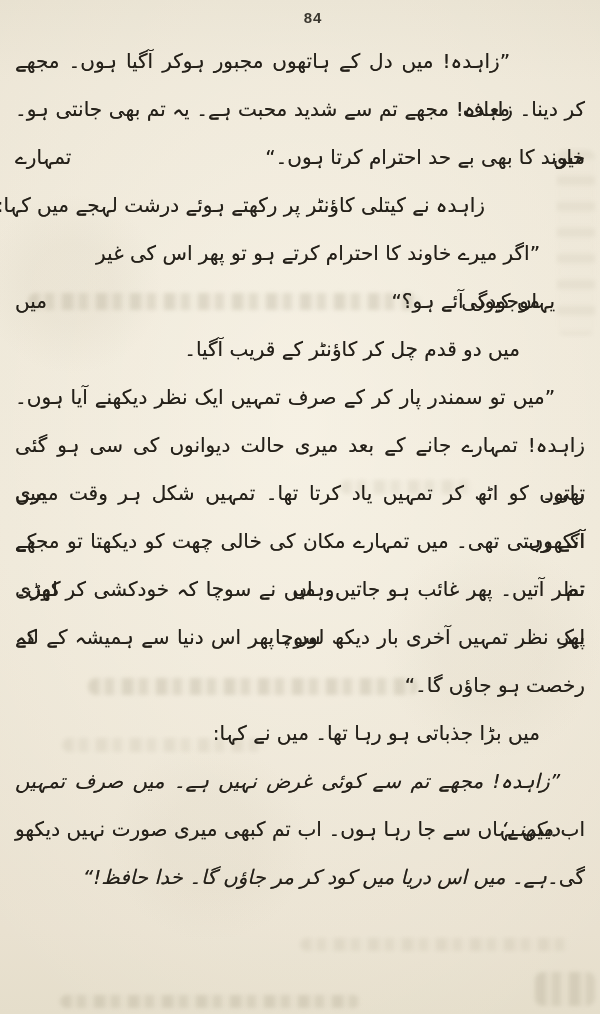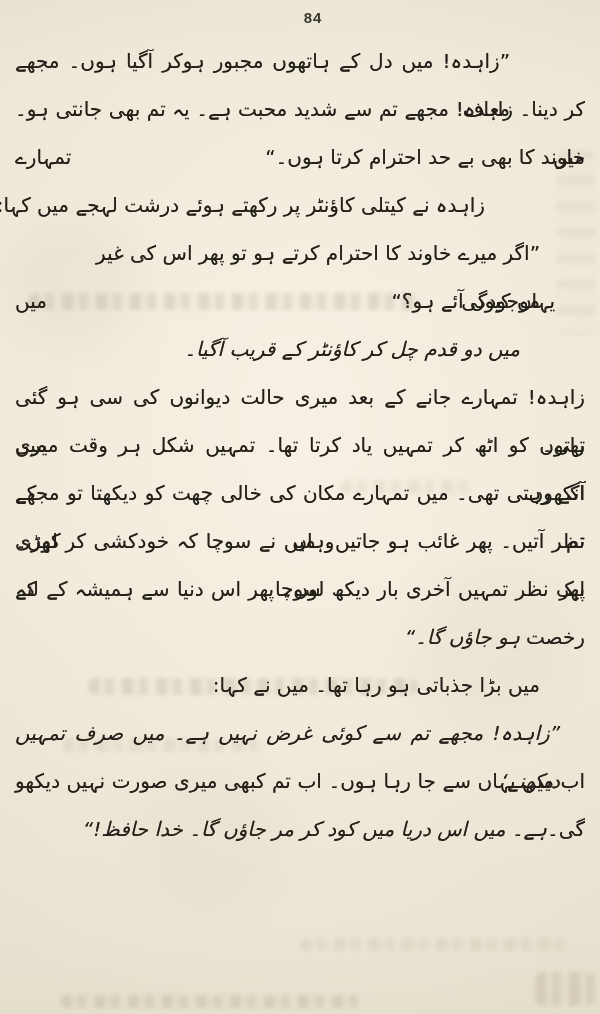--- a/index.html
+++ b/index.html
@@ -57,21 +57,21 @@
     overflow: visible;
     color: #242019;
     text-shadow: 0 0 0.4px rgba(36,32,25,0.55);
   }
   .justify { text-align: justify; text-align-last: justify; white-space: normal; }
   .start   { text-align: right; }
   .ind-25  { padding-right: 25px; font-style: italic; }
   .ind-30  { padding-right: 30px; }
   .ind-38  { padding-right: 38px; font-style: italic; }
   .ind-45  { padding-right: 45px; text-align: right; }
-  .ind-65  { padding-right: 65px; font-style: italic; }
+  .ind-65  { padding-right: 65px; }
   .ind-75  { padding-right: 75px; }
   .ind-100 { padding-right: 100px; }
   
   .ghost {
     position: absolute;
     filter: blur(2px);
     opacity: 0.55;
     border-radius: 8px;
     background: repeating-linear-gradient(
       90deg,
@@ -109,20 +109,21 @@
   <div class="ghost" style="right:5px;  top:972px; width:60px;  height:34px;"></div>
 
   <div class="text-block">
     <p class="line justify ind-75">”زاہدہ! میں دل کے ہاتھوں مجبور ہوکر آگیا ہوں۔ مجھے معاف</p>
     <p class="line justify">کر دینا۔ زاہدہ! مجھے تم سے شدید محبت ہے۔ یہ تم بھی جانتی ہو۔ میں تمہارے</p>
     <p class="line start">خاوند کا بھی بے حد احترام کرتا ہوں۔“</p>
     <p class="line start ind-100">زاہدہ نے کیتلی کاؤنٹر پر رکھتے ہوئے درشت لہجے میں کہا:</p>
     <p class="line justify ind-45">”اگر میرے خاوند کا احترام کرتے ہو تو پھر اس کی غیر موجودگی میں</p>
     <p class="line start ind-30">یہاں کیوں آئے ہو؟“</p>
     <p class="line start ind-65">میں دو قدم چل کر کاؤنٹر کے قریب آگیا۔</p>
+    <p class="line justify ind-30">”میں تو سمندر پار کر کے صرف تمہیں ایک نظر دیکھنے آیا ہوں۔</p>
     <p class="line justify">زاہدہ! تمہارے جانے کے بعد میری حالت دیوانوں کی سی ہو گئی تھی۔ میں</p>
     <p class="line justify">راتوں کو اٹھ کر تمہیں یاد کرتا تھا۔ تمہیں شکل ہر وقت میری آنکھوں کے</p>
     <p class="line justify">آگے رہتی تھی۔ میں تمہارے مکان کی خالی چھت کو دیکھتا تو مجھے تم وہاں کھڑی</p>
     <p class="line justify">نظر آتیں۔ پھر غائب ہو جاتیں۔ میں نے سوچا کہ خودکشی کر لوں۔ پھر سوچا کہ</p>
     <p class="line justify">ایک نظر تمہیں آخری بار دیکھ لوں۔ پھر اس دنیا سے ہمیشہ کے لئے رخصت</p>
     <p class="line start ind-65">ہو جاؤں گا۔“</p>
     <p class="line start ind-45">میں بڑا جذباتی ہو رہا تھا۔ میں نے کہا:</p>
     <p class="line justify ind-25">”زاہدہ! مجھے تم سے کوئی غرض نہیں ہے۔ میں صرف تمہیں دیکھنے‘</p>
     <p class="line justify">اب میں یہاں سے جا رہا ہوں۔ اب تم کبھی میری صورت نہیں دیکھو گی۔</p>
     <p class="line start ind-38">ہے۔ میں اس دریا میں کود کر مر جاؤں گا۔ خدا حافظ!“</p>

